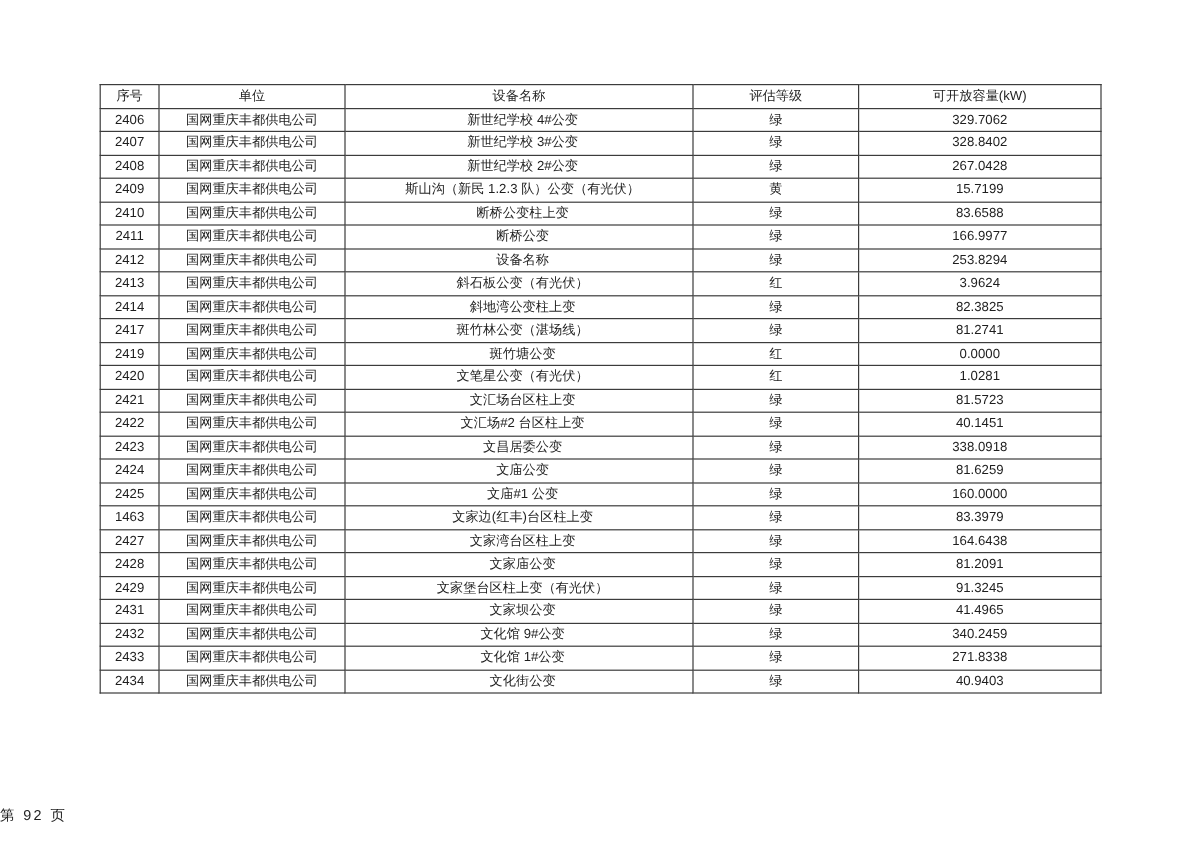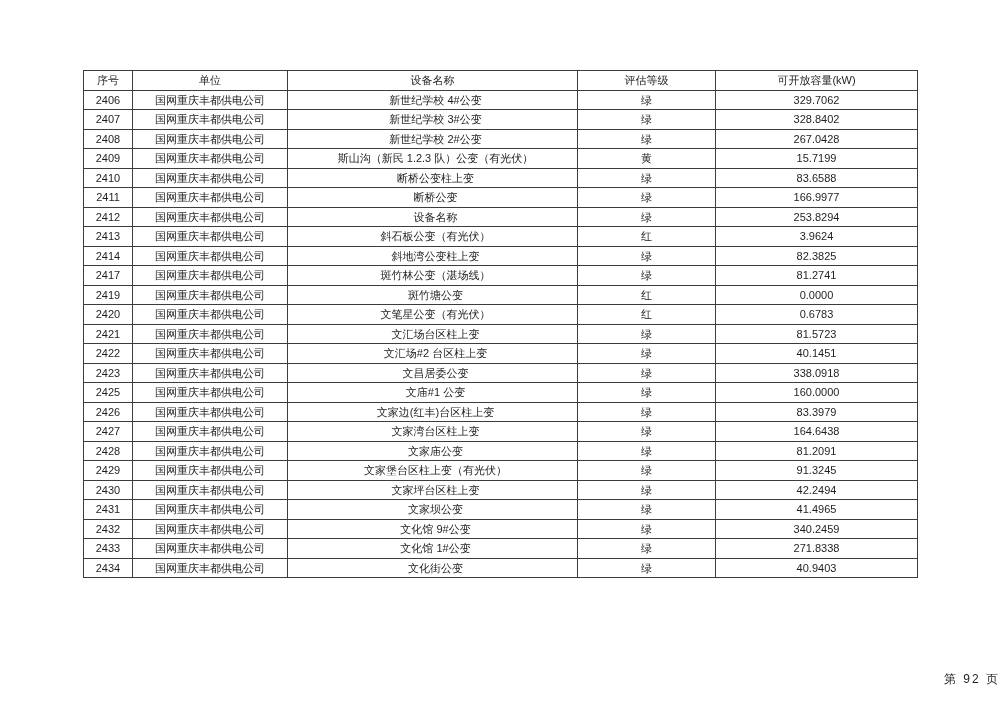--- a/index.html
+++ b/index.html
@@ -47,21 +47,21 @@
   .col-w-seq      { width: 49px; }
   .col-w-unit     { width: 155px; }
   .col-w-device   { width: 290px; }
   .col-w-grade    { width: 138px; }
   .col-w-capacity { width: 202px; }
   .page-footer {
     position: absolute;
     top: 671px;
     left: 0;
     width: 100%;
-    text-align: right;
+    text-align: left;
     font-size: 12px;
     letter-spacing: 2px;
     color: var(--text-color);
   }
 </style>
 </head>
 <body>
 
 <table class="capacity-table">
   <colgroup>
@@ -156,21 +156,21 @@
         <td class="col-unit">国网重庆丰都供电公司</td>
         <td class="col-device">斑竹塘公变</td>
         <td class="col-grade">红</td>
         <td class="col-capacity">0.0000</td>
       </tr>
       <tr>
         <td class="col-seq">2420</td>
         <td class="col-unit">国网重庆丰都供电公司</td>
         <td class="col-device">文笔星公变（有光伏）</td>
         <td class="col-grade">红</td>
-        <td class="col-capacity">0.6783</td>
+        <td class="col-capacity">1.0281</td>
       </tr>
       <tr>
         <td class="col-seq">2421</td>
         <td class="col-unit">国网重庆丰都供电公司</td>
         <td class="col-device">文汇场台区柱上变</td>
         <td class="col-grade">绿</td>
         <td class="col-capacity">81.5723</td>
       </tr>
       <tr>
         <td class="col-seq">2422</td>
@@ -180,28 +180,35 @@
         <td class="col-capacity">40.1451</td>
       </tr>
       <tr>
         <td class="col-seq">2423</td>
         <td class="col-unit">国网重庆丰都供电公司</td>
         <td class="col-device">文昌居委公变</td>
         <td class="col-grade">绿</td>
         <td class="col-capacity">338.0918</td>
       </tr>
       <tr>
+        <td class="col-seq">2424</td>
+        <td class="col-unit">国网重庆丰都供电公司</td>
+        <td class="col-device">文庙公变</td>
+        <td class="col-grade">绿</td>
+        <td class="col-capacity">81.6259</td>
+      </tr>
+      <tr>
         <td class="col-seq">2425</td>
         <td class="col-unit">国网重庆丰都供电公司</td>
         <td class="col-device">文庙#1 公变</td>
         <td class="col-grade">绿</td>
         <td class="col-capacity">160.0000</td>
       </tr>
       <tr>
-        <td class="col-seq">2426</td>
+        <td class="col-seq">1463</td>
         <td class="col-unit">国网重庆丰都供电公司</td>
         <td class="col-device">文家边(红丰)台区柱上变</td>
         <td class="col-grade">绿</td>
         <td class="col-capacity">83.3979</td>
       </tr>
       <tr>
         <td class="col-seq">2427</td>
         <td class="col-unit">国网重庆丰都供电公司</td>
         <td class="col-device">文家湾台区柱上变</td>
         <td class="col-grade">绿</td>
@@ -213,27 +220,20 @@
         <td class="col-device">文家庙公变</td>
         <td class="col-grade">绿</td>
         <td class="col-capacity">81.2091</td>
       </tr>
       <tr>
         <td class="col-seq">2429</td>
         <td class="col-unit">国网重庆丰都供电公司</td>
         <td class="col-device">文家堡台区柱上变（有光伏）</td>
         <td class="col-grade">绿</td>
         <td class="col-capacity">91.3245</td>
-      </tr>
-      <tr>
-        <td class="col-seq">2430</td>
-        <td class="col-unit">国网重庆丰都供电公司</td>
-        <td class="col-device">文家坪台区柱上变</td>
-        <td class="col-grade">绿</td>
-        <td class="col-capacity">42.2494</td>
       </tr>
       <tr>
         <td class="col-seq">2431</td>
         <td class="col-unit">国网重庆丰都供电公司</td>
         <td class="col-device">文家坝公变</td>
         <td class="col-grade">绿</td>
         <td class="col-capacity">41.4965</td>
       </tr>
       <tr>
         <td class="col-seq">2432</td>

